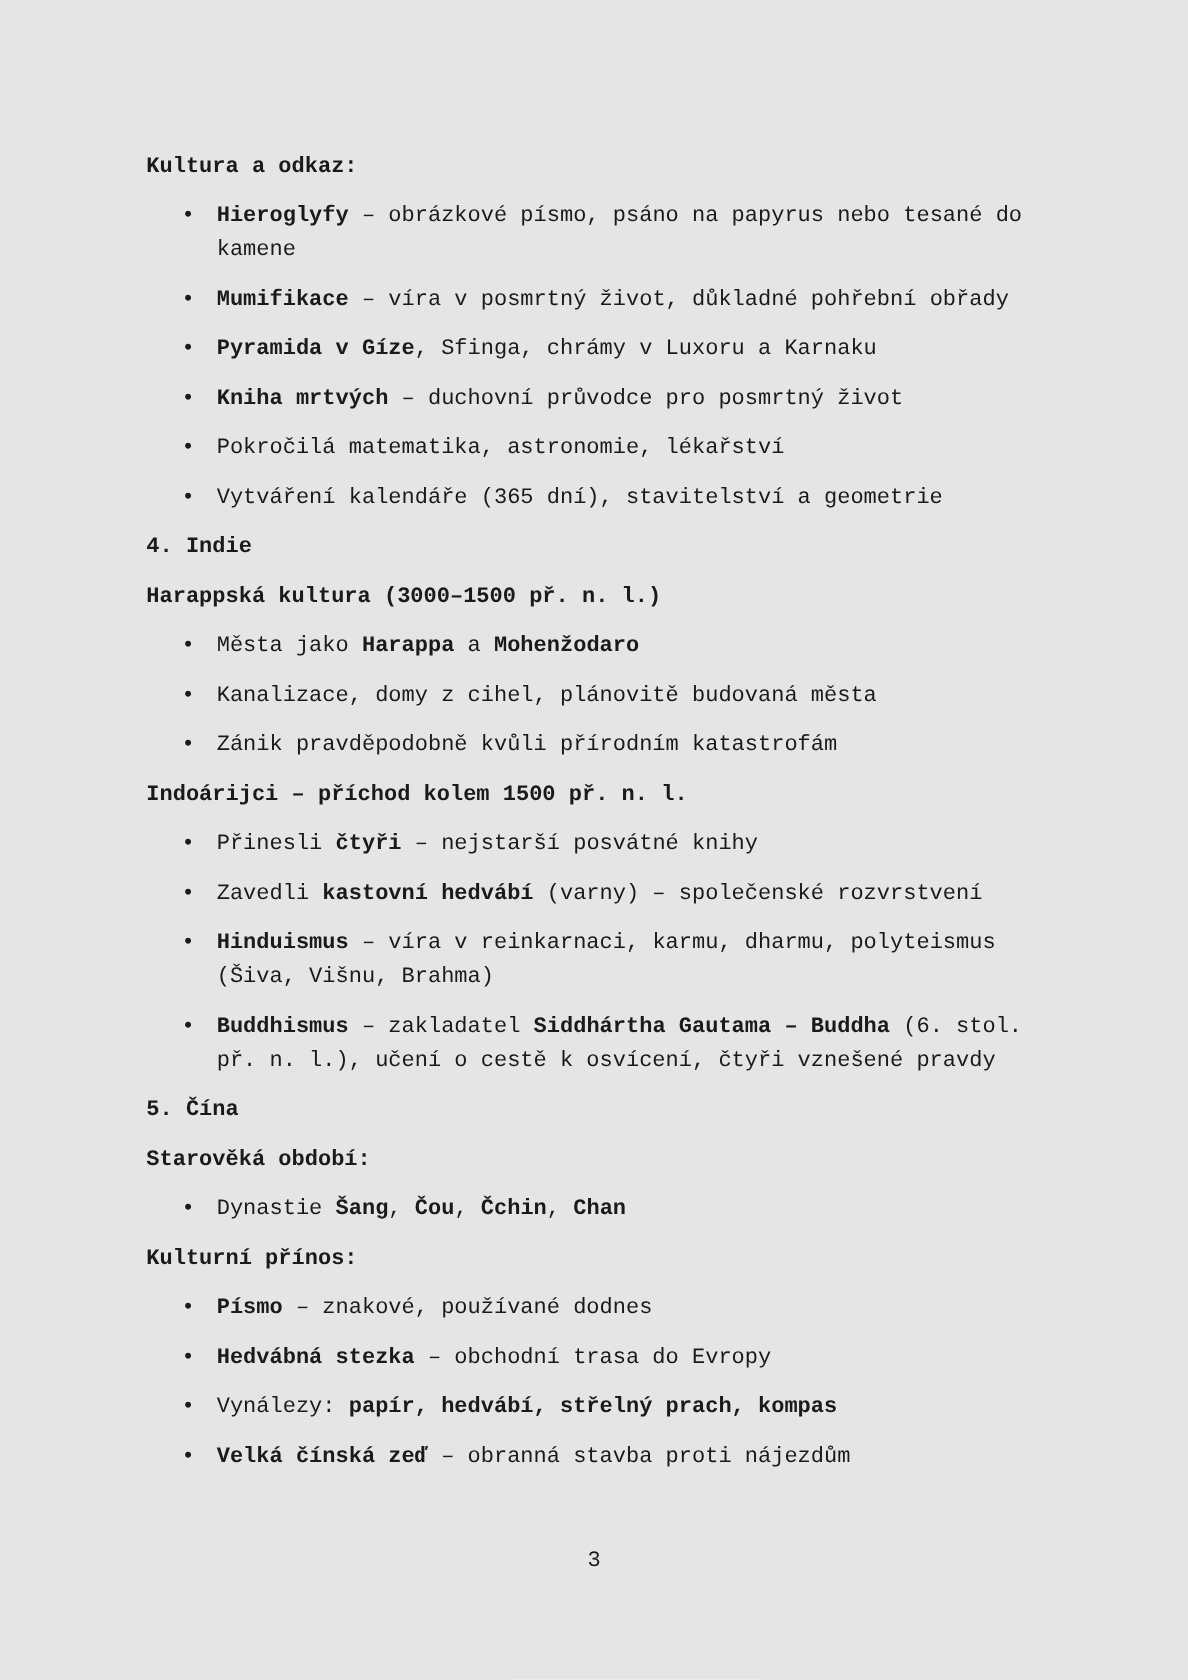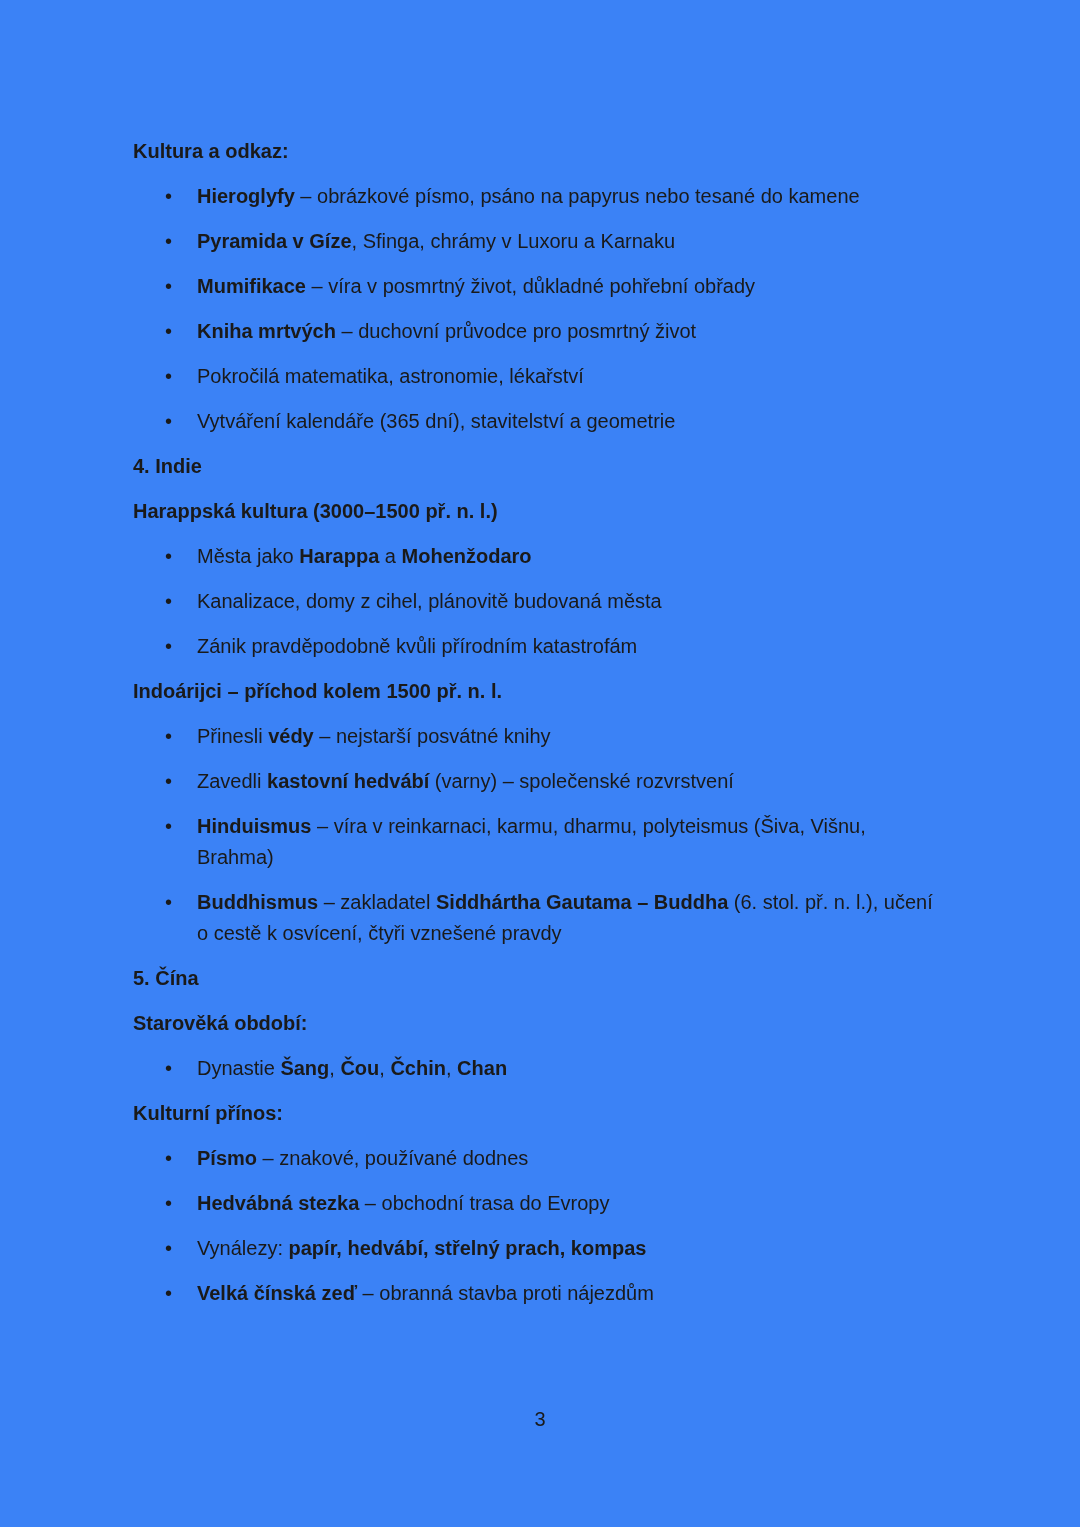--- a/index.html
+++ b/index.html
@@ -8,21 +8,22 @@
     width: 1080px;
     height: 1527px;
     position: relative;
     font-family: "Liberation Sans", sans-serif;
     color: #1a1a1a;
     overflow: hidden;
   }
   .page {
     position: absolute;
     inset: 0;
-    background: #3b82f6;
+    background: #e5e5e5;
+    font-family: Liberation Mono, monospace;
   }
   .content {
     position: absolute;
     left: 133px;
     top: 136px;
     width: 814px;
     font-size: 20px;
     line-height: 31px;
   }
   .heading {
@@ -56,36 +57,36 @@
   }
 </style>
 </head>
 <body>
 
 <div class="page">
   <div class="content">
       <p class="heading">Kultura a odkaz:</p>
       <ul class="bullets">
         <li><span class="bold">Hieroglyfy</span><span> – obrázkové písmo, psáno na papyrus nebo tesané do kamene</span></li>
+        <li><span class="bold">Mumifikace</span><span> – víra v posmrtný život, důkladné pohřební obřady</span></li>
         <li><span class="bold">Pyramida v Gíze</span><span>, Sfinga, chrámy v Luxoru a Karnaku</span></li>
-        <li><span class="bold">Mumifikace</span><span> – víra v posmrtný život, důkladné pohřební obřady</span></li>
         <li><span class="bold">Kniha mrtvých</span><span> – duchovní průvodce pro posmrtný život</span></li>
         <li><span>Pokročilá matematika, astronomie, lékařství</span></li>
         <li><span>Vytváření kalendáře (365 dní), stavitelství a geometrie</span></li>
       </ul>
       <p class="heading">4. Indie</p>
       <p class="heading">Harappská kultura (3000–1500 př. n. l.)</p>
       <ul class="bullets">
         <li><span>Města jako </span><span class="bold">Harappa</span><span> a </span><span class="bold">Mohenžodaro</span></li>
         <li><span>Kanalizace, domy z cihel, plánovitě budovaná města</span></li>
         <li><span>Zánik pravděpodobně kvůli přírodním katastrofám</span></li>
       </ul>
       <p class="heading">Indoárijci – příchod kolem 1500 př. n. l.</p>
       <ul class="bullets">
-        <li><span>Přinesli </span><span class="bold">védy</span><span> – nejstarší posvátné knihy</span></li>
+        <li><span>Přinesli </span><span class="bold">čtyři</span><span> – nejstarší posvátné knihy</span></li>
         <li><span>Zavedli </span><span class="bold">kastovní hedvábí</span><span> (varny) – společenské rozvrstvení</span></li>
       </ul>
       <ul class="bullets">
         <li><span class="bold">Hinduismus</span><span> – víra v reinkarnaci, karmu, dharmu, polyteismus (Šiva, Višnu, Brahma)</span></li>
         <li><span class="bold">Buddhismus</span><span> – zakladatel </span><span class="bold">Siddhártha Gautama – Buddha</span><span> (6. stol. př. n. l.), učení o cestě k osvícení, čtyři vznešené pravdy</span></li>
       </ul>
       <p class="heading">5. Čína</p>
       <p class="heading">Starověká období:</p>
       <ul class="bullets">
         <li><span>Dynastie </span><span class="bold">Šang</span><span>, </span><span class="bold">Čou</span><span>, </span><span class="bold">Čchin</span><span>, </span><span class="bold">Chan</span></li>

